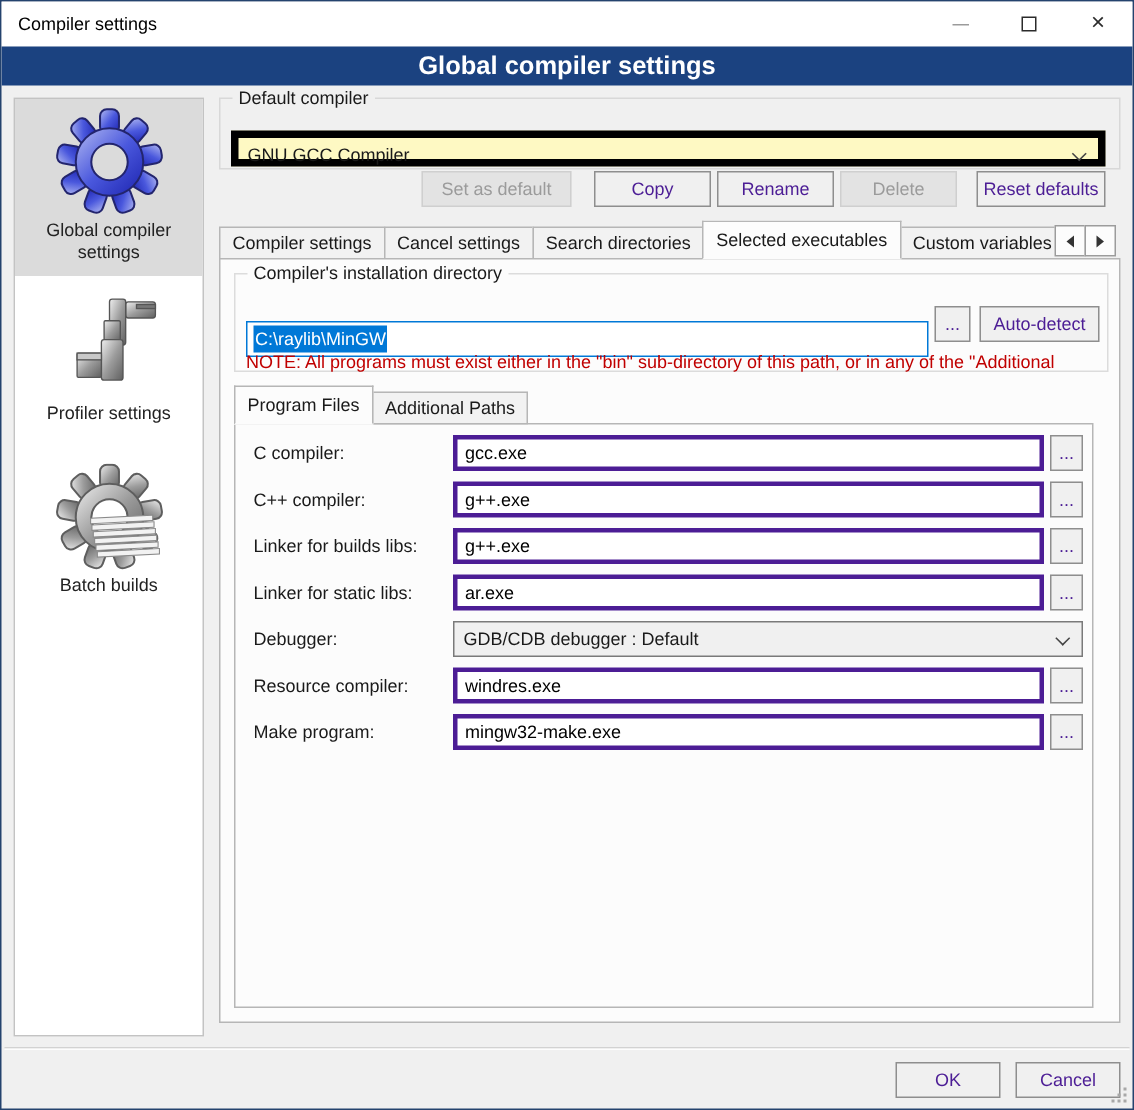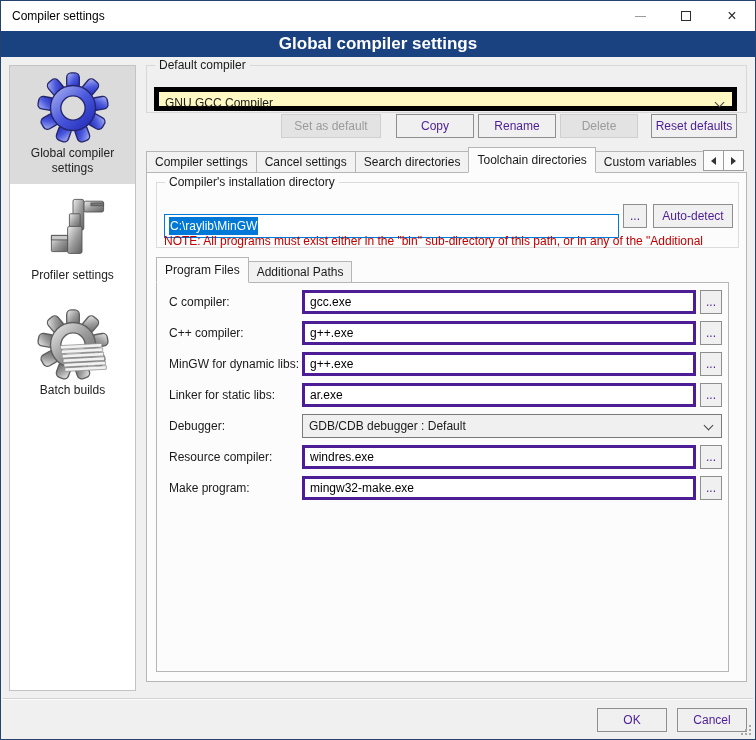--- a/index.html
+++ b/index.html
@@ -203,21 +203,21 @@
 <div class="btn b-setdef disabled">Set as default</div>
 <div class="btn b-copy">Copy</div>
 <div class="btn b-rename">Rename</div>
 <div class="btn b-delete disabled">Delete</div>
 <div class="btn b-reset">Reset defaults</div>
 
 <div class="tabbar">
   <div class="tab">Compiler settings</div>
   <div class="tab">Cancel settings</div>
   <div class="tab">Search directories</div>
-  <div class="tab active">Toolchain directories</div>
+  <div class="tab active">Selected executables</div>
   <div class="tab">Custom variables</div>
 
 </div>
 <div class="tab-scroll" style="left:703px;">
   <div class="tsbtn">
       <span class="tri-l"></span>
     </div>
   <div class="tsbtn">
       <span class="tri-r"></span>
     </div>
@@ -243,21 +243,21 @@
     <span class="flabel">C compiler:</span>
     <input class="finput" type="text" value="gcc.exe" style="">
     <div class="btn fbrowse">...</div>
   </div>
   <div class="frow r2">
     <span class="flabel">C++ compiler:</span>
     <input class="finput" type="text" value="g++.exe" style="">
     <div class="btn fbrowse">...</div>
   </div>
   <div class="frow r3">
-    <span class="flabel">MinGW for dynamic libs:</span>
+    <span class="flabel">Linker for builds libs:</span>
     <input class="finput" type="text" value="g++.exe" style="">
     <div class="btn fbrowse">...</div>
   </div>
   <div class="frow r4">
     <span class="flabel">Linker for static libs:</span>
     <input class="finput" type="text" value="ar.exe" style="">
     <div class="btn fbrowse">...</div>
   </div>
   <div class="frow r5">
     <span class="flabel">Debugger:</span>

